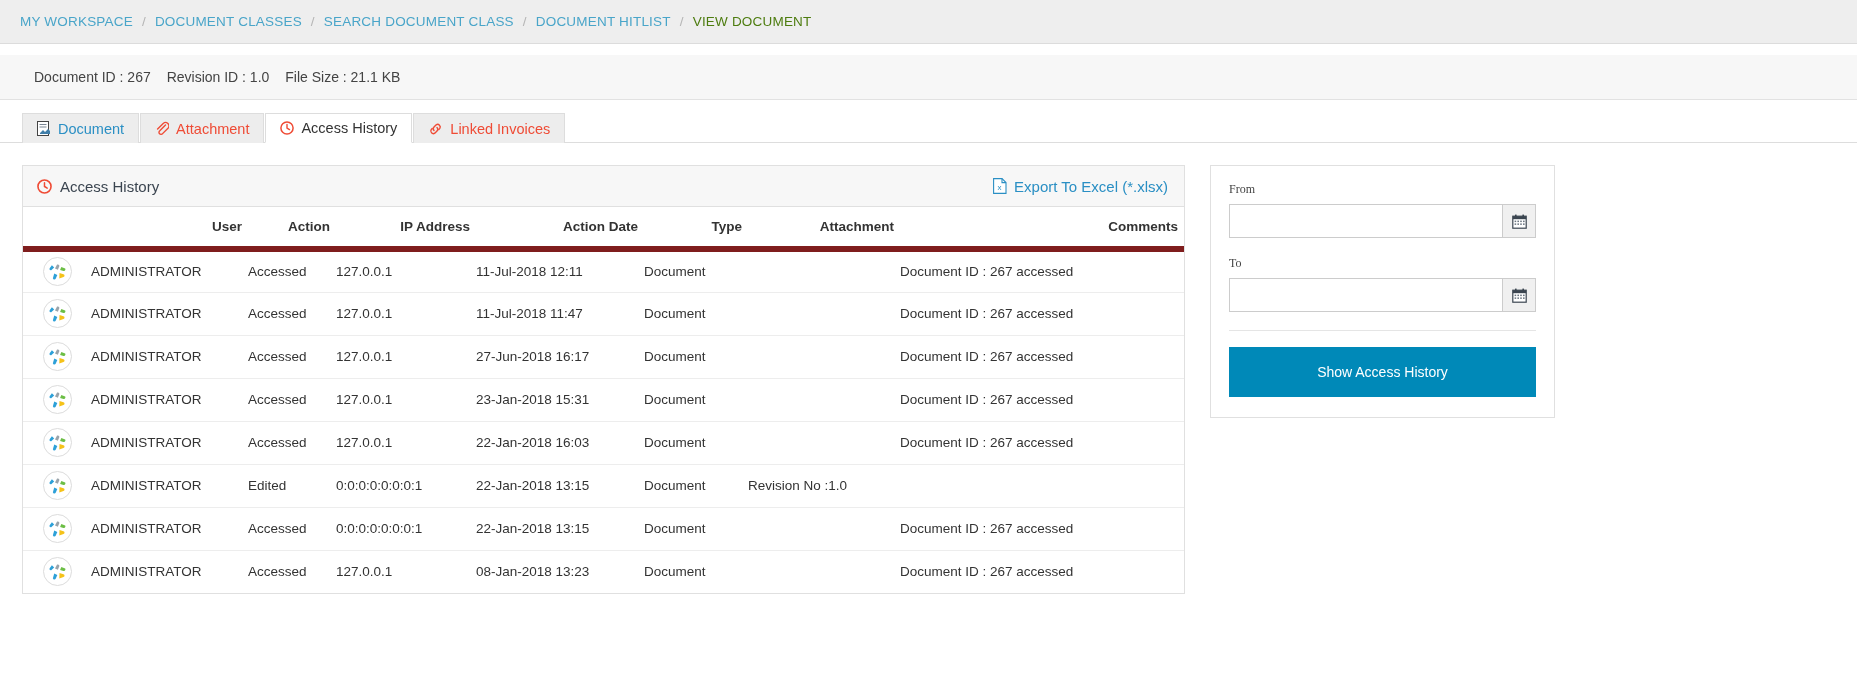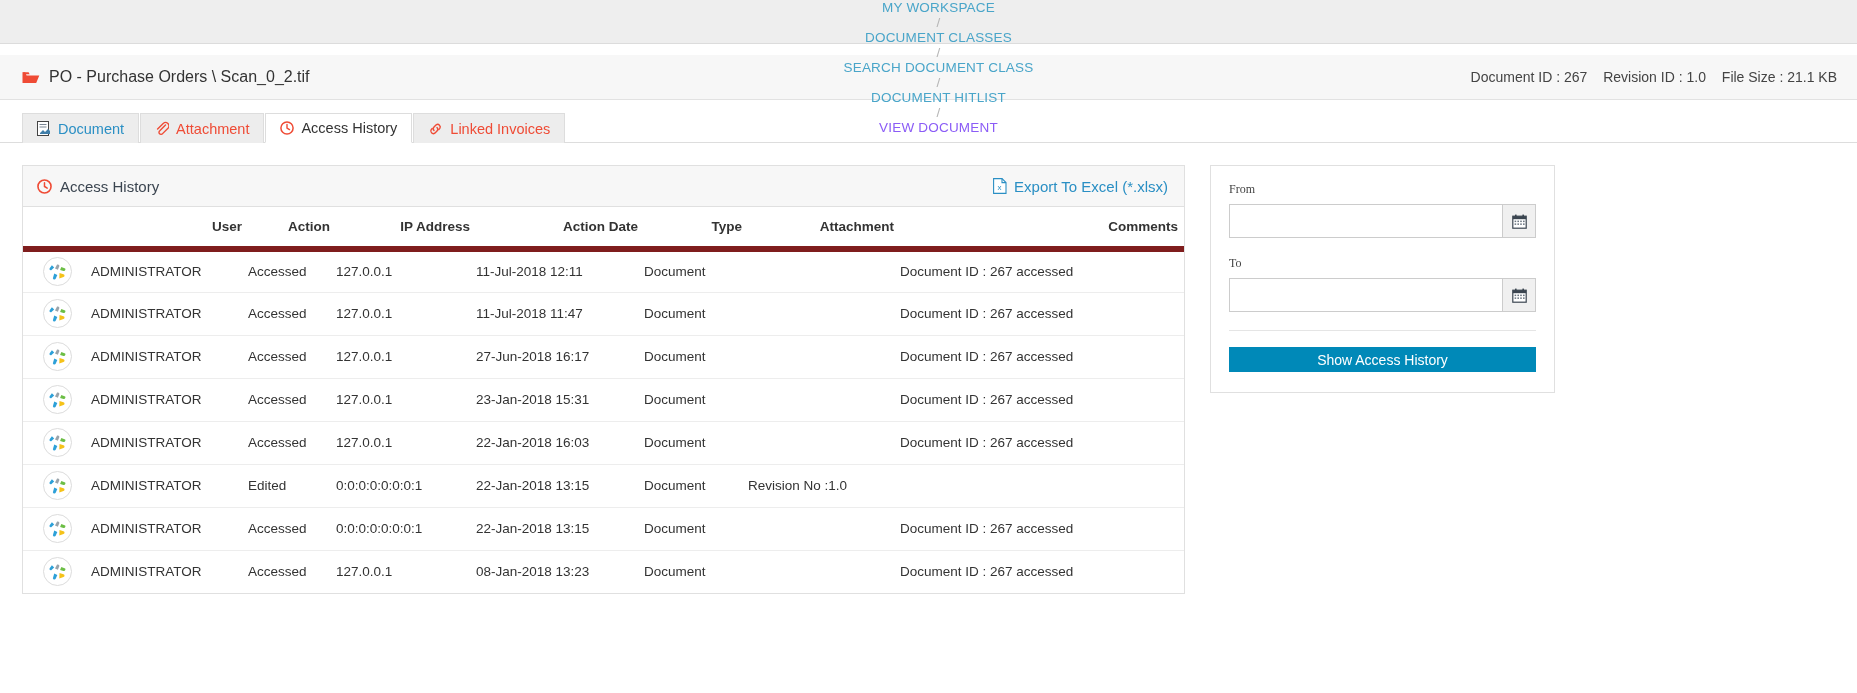--- a/index.html
+++ b/index.html
@@ -15,24 +15,23 @@
   
   .breadcrumb-bar {
     height: 44px;
     background: #eeeeee;
     border-bottom: 1px solid #dcdcdc;
     display: flex;
     align-items: center;
     padding: 0 0 0 20px;
     font-size: 13.5px;
     letter-spacing: .2px;
-    flex-direction: column;
   }
   .crumb { color: #49a5c9; text-decoration: none; white-space: nowrap; }
-  .crumb.current { color: #8b5cf6; }
+  .crumb.current { color: #4d7c0f; }
   .crumb-sep { color: #b5b5b5; margin: 0 9px; }
 
   
   .doc-header {
     height: 45px;
     background: #f7f7f7;
     border-bottom: 1px solid #e2e2e2;
     display: flex;
     align-items: center;
     justify-content: space-between;
@@ -160,21 +159,21 @@
     width: 34px; height: 34px;
     border: 1px solid #cccccc;
     background: #f0f0f0;
     display: flex; align-items: center; justify-content: center;
     cursor: pointer;
   }
   .divider { height: 1px; background: #e5e5e5; margin: 2px 0 16px 0; }
   .btn-primary {
     display: block;
     width: 100%;
-    height: 25px;
+    height: 50px;
     background: #0089b8;
     color: #ffffff;
     border: none;
     font-size: 14px;
     font-family: "Liberation Sans", sans-serif;
     cursor: pointer;
   }
 </style>
 </head>
 <body>
@@ -185,29 +184,20 @@
   <a class="crumb">DOCUMENT CLASSES</a>
   <span class="crumb-sep">/</span>
   <a class="crumb">SEARCH DOCUMENT CLASS</a>
   <span class="crumb-sep">/</span>
   <a class="crumb">DOCUMENT HITLIST</a>
   <span class="crumb-sep">/</span>
   <span class="crumb current">VIEW DOCUMENT</span>
 </div>
 
 <div class="doc-header">
-  <div class="doc-title">
-    <span class="folder-icon">
-      <svg width="18" height="15" viewBox="0 0 18 15">
-        <path d="M0.5 2.2 L0.5 13 L14.2 13 L17.3 5.4 L4.6 5.4 L3.2 2.2 Z" fill="#ef4b35"></path>
-        <path d="M0.5 2.2 L6.6 2.2 L7.6 4.2 L3.6 4.2 Z" fill="#ef4b35"></path>
-      </svg>
-    </span>
-    <span>PO - Purchase Orders \ Scan_0_2.tif</span>
-  </div>
   <div class="doc-meta">
     <span>Document ID : 267</span>
     <span>Revision ID : 1.0</span>
     <span>File Size : 21.1 KB</span>
   </div>
 </div>
 
 <div class="tabs-wrap">
   <div class="tab">
     <span class="tab-ico">

